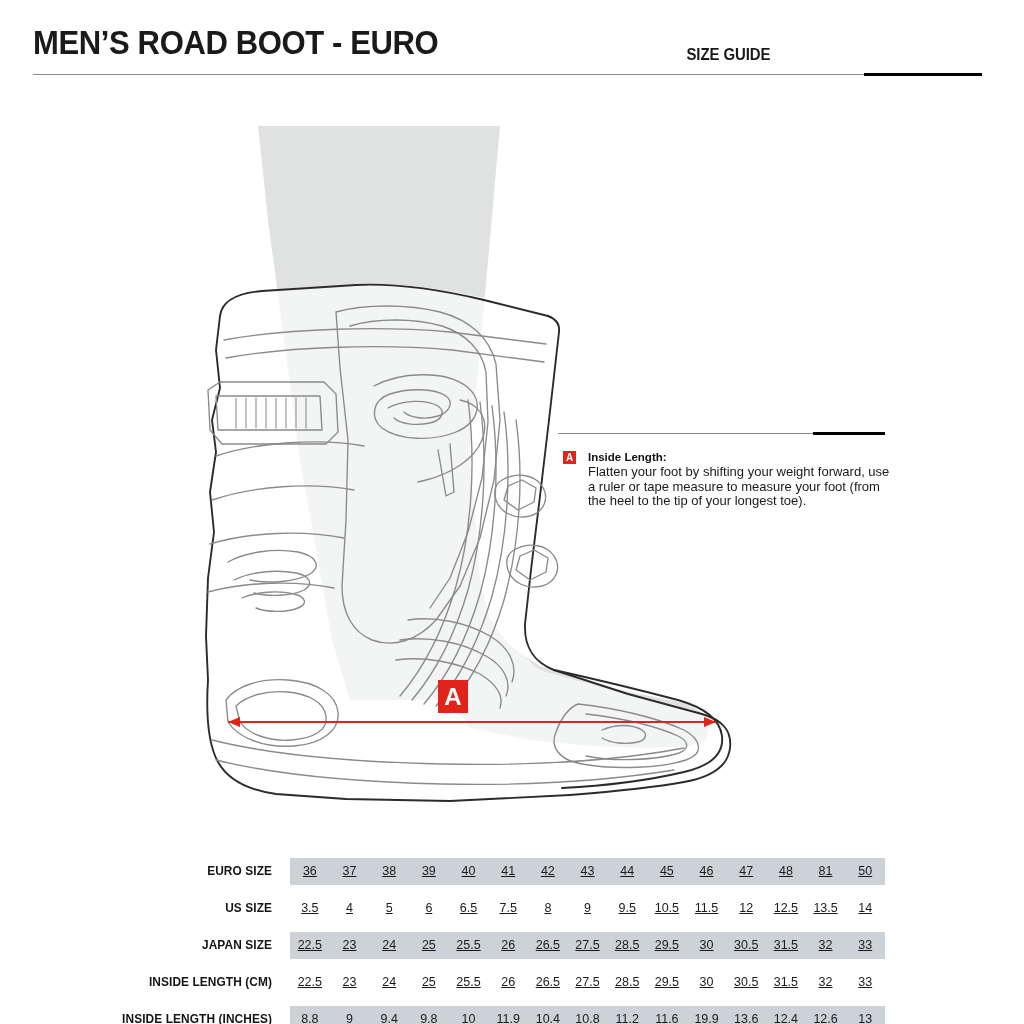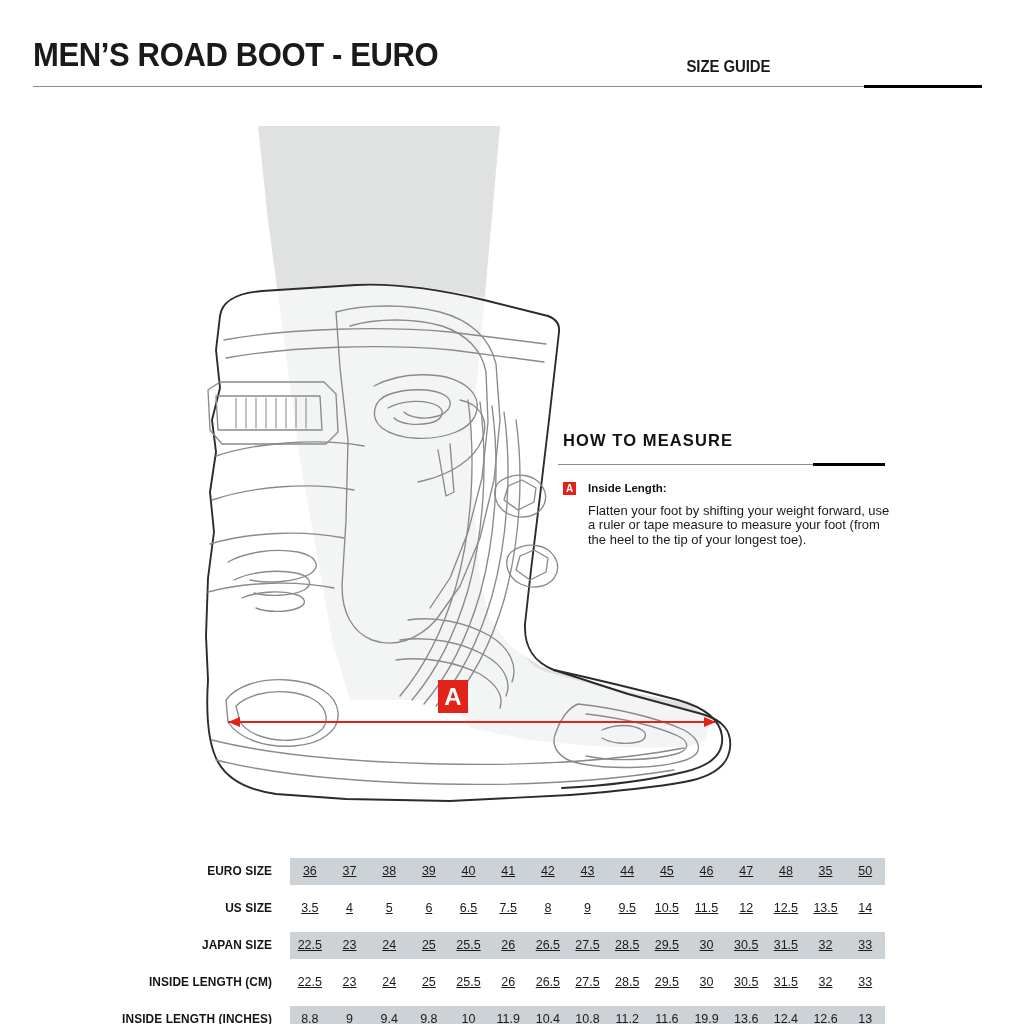--- a/index.html
+++ b/index.html
@@ -14,21 +14,21 @@
     position: relative;
     overflow: hidden;
     font-family: "Liberation Sans", sans-serif;
     color: #1a1a1a;
     -webkit-font-smoothing: antialiased;
   }
 
   
   #header {
     position: absolute;
-    left: 0; top: 12px;
+    left: 0; top: 0;
     width: 812px;
     height: 90px;
   }
   #page-title {
     position: absolute;
     left: 33px;
     top: 26px;
     font-size: 33px;
     font-weight: 700;
     letter-spacing: -0.4px;
@@ -122,21 +122,21 @@
     font-size: 10px;
     font-weight: 700;
     line-height: 13px;
     text-align: center;
   }
   #measure-label {
     font-size: 11.5px;
     font-weight: 700;
     line-height: 14px;
     color: #111;
-    margin-bottom: 9px;
+    margin-bottom: 1px;
   }
   #measure-desc {
     font-size: 13px;
     font-weight: 400;
     line-height: 14.5px;
     color: #1a1a1a;
     width: 305px;
   }
 
   
@@ -339,21 +339,20 @@
       <path d="M566,622 L554,617 L554,627 Z" fill="#e2231a"></path>
     </g>
     <g>
       <rect x="288" y="580" width="30" height="33" fill="#e2231a"></rect>
       <text x="303" y="605" text-anchor="middle" font-family="Liberation Sans, sans-serif" font-size="24" font-weight="700" fill="#ffffff">A</text>
     </g>
   </svg>
 </div>
 
 <div id="how-to-measure">
-  <div id="how-title">HOW TO MEASURE</div>
   <div id="how-rule" class="rule-wrap">
     <div class="rule-thin"></div>
     <div class="rule-thick"></div>
   </div>
   <div id="measure-item">
     <div id="measure-badge-small">A</div>
     <div id="measure-label">Inside Length:</div>
     <div id="measure-desc">Flatten your foot by shifting your weight forward, use a ruler or tape measure to measure your foot (from the heel to the tip of your longest toe).</div>
   </div>
 </div>
@@ -369,21 +368,21 @@
         <div class="cell">39</div>
         <div class="cell">40</div>
         <div class="cell">41</div>
         <div class="cell">42</div>
         <div class="cell">43</div>
         <div class="cell">44</div>
         <div class="cell">45</div>
         <div class="cell">46</div>
         <div class="cell">47</div>
         <div class="cell">48</div>
-        <div class="cell">35</div>
+        <div class="cell">81</div>
         <div class="cell">50</div>
       </div>
     </div>
     <div class="table-row">
       <div class="row-band light"></div>
       <div class="row-label">US SIZE</div>
       <div class="row-cells">
         <div class="cell">3.5</div>
         <div class="cell">4</div>
         <div class="cell">5</div>

